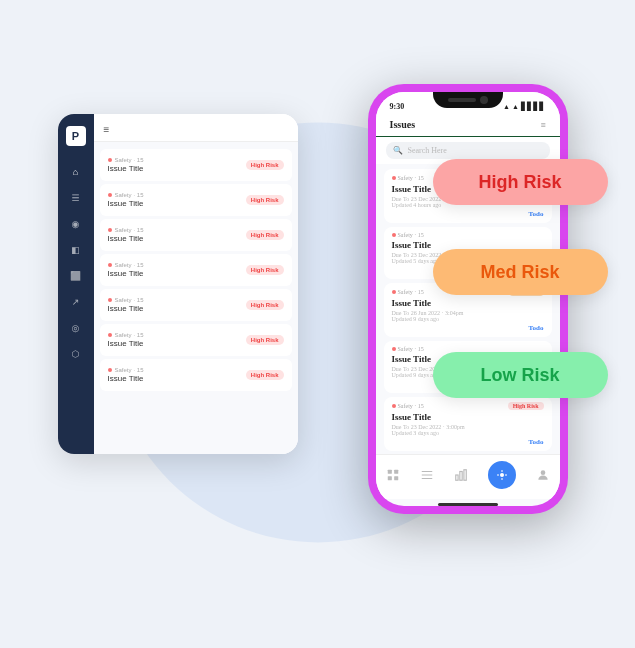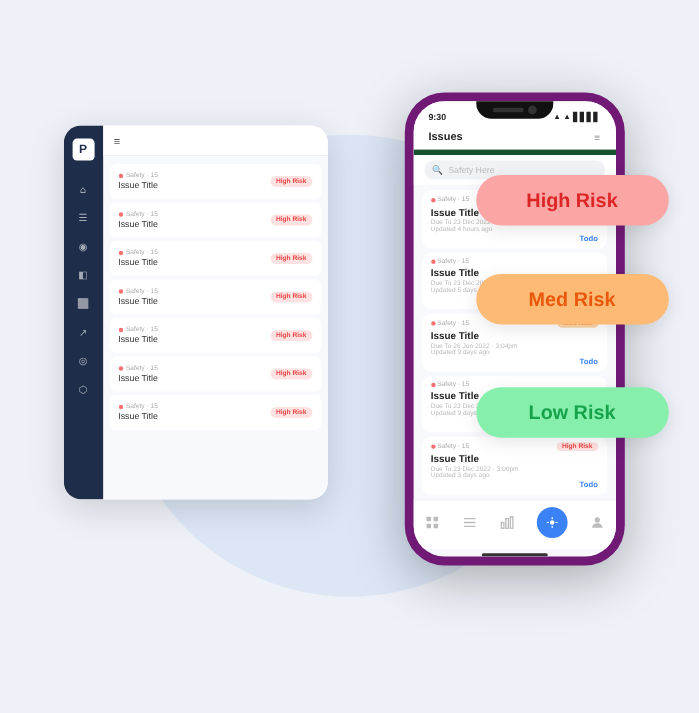--- a/index.html
+++ b/index.html
@@ -161,28 +161,29 @@
       white-space: nowrap;
     }
 
     
     .phone {
       position: absolute;
       right: 30px;
       top: 20px;
       width: 200px;
       height: 430px;
-      background: #701a75;
+      background: #d946ef;
       border-radius: 36px;
       box-shadow: 0 12px 48px rgba(0,0,0,0.3);
       z-index: 3;
       display: flex;
       flex-direction: column;
       align-items: flex-start;
       padding: 8px;
+      font-family: Liberation Serif, serif;
     }
 
     .phone-notch {
       width: 70px;
       height: 16px;
       background: #111;
       border-radius: 0 0 14px 14px;
       position: absolute;
       top: 8px;
       left: 50%;
@@ -240,21 +241,21 @@
       font-size: 7px;
       color: #222;
     }
 
     .phone-app-header {
       background: #fff;
       padding: 4px 14px 6px;
       display: flex;
       justify-content: space-between;
       align-items: center;
-      border-bottom: 5px solid #14532d;
+      border-bottom: 1px solid #14532d;
       flex-shrink: 0;
     }
 
     .phone-app-title {
       font-size: 10px;
       font-weight: 700;
       color: #222;
     }
 
     .phone-filter-icon {
@@ -561,21 +562,21 @@
       </div>
 
       <div class="phone-app-header">
         <span class="phone-app-title">Issues</span>
         <span class="phone-filter-icon">≡</span>
       </div>
 
       <div class="phone-search">
         <div class="phone-search-bar">
           <span>🔍</span>
-          <span>Safety Here</span>
+          <span>Search Here</span>
         </div>
       </div>
 
       <div class="phone-list">
 
         <div class="phone-row">
           <div class="phone-row-top">
             <div class="phone-meta">
                 <span class="rdot"></span>
                 <span>Safety · 15</span>

